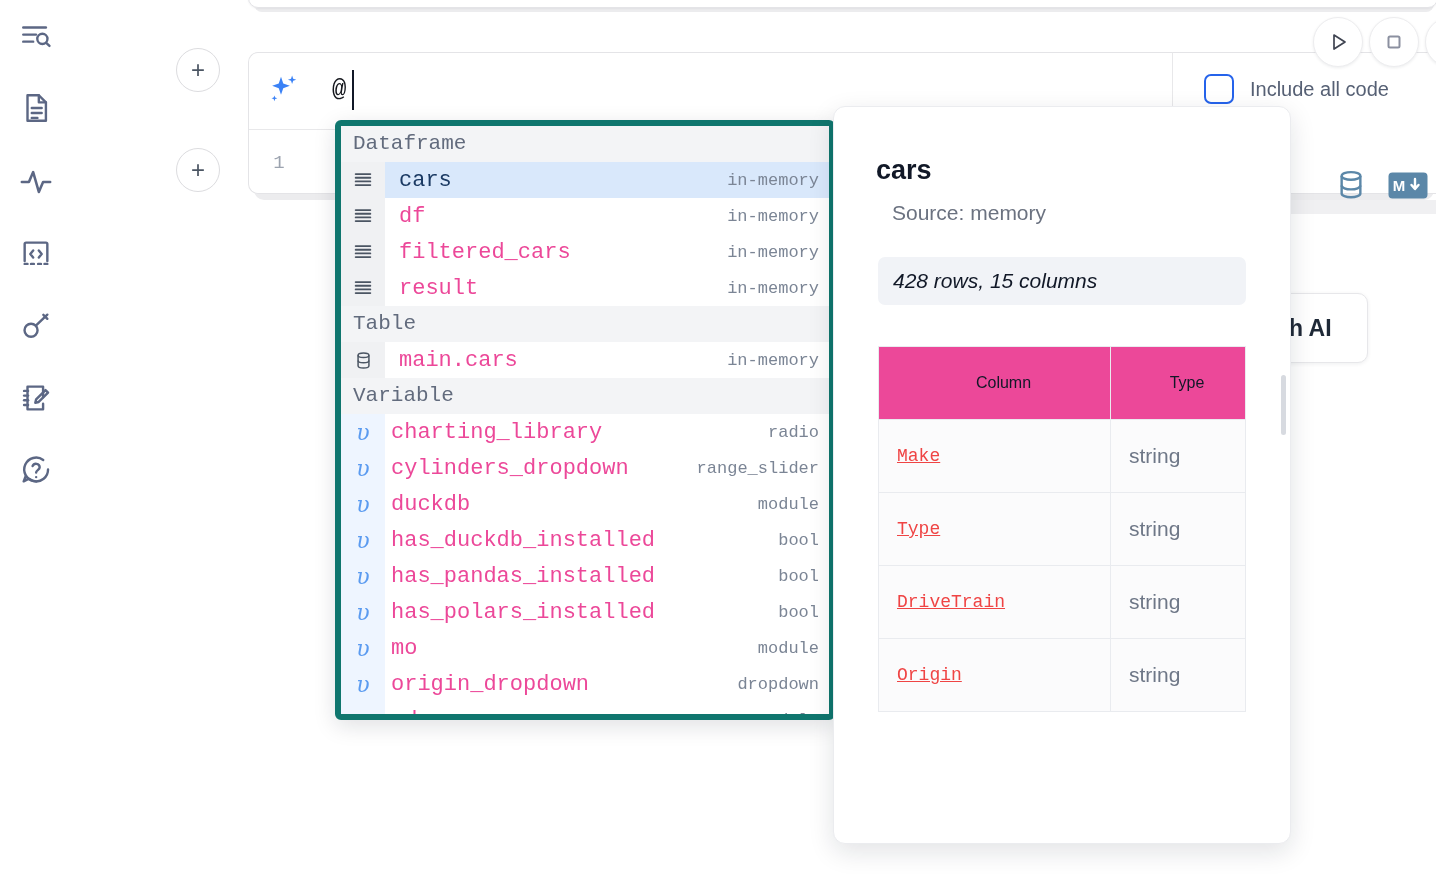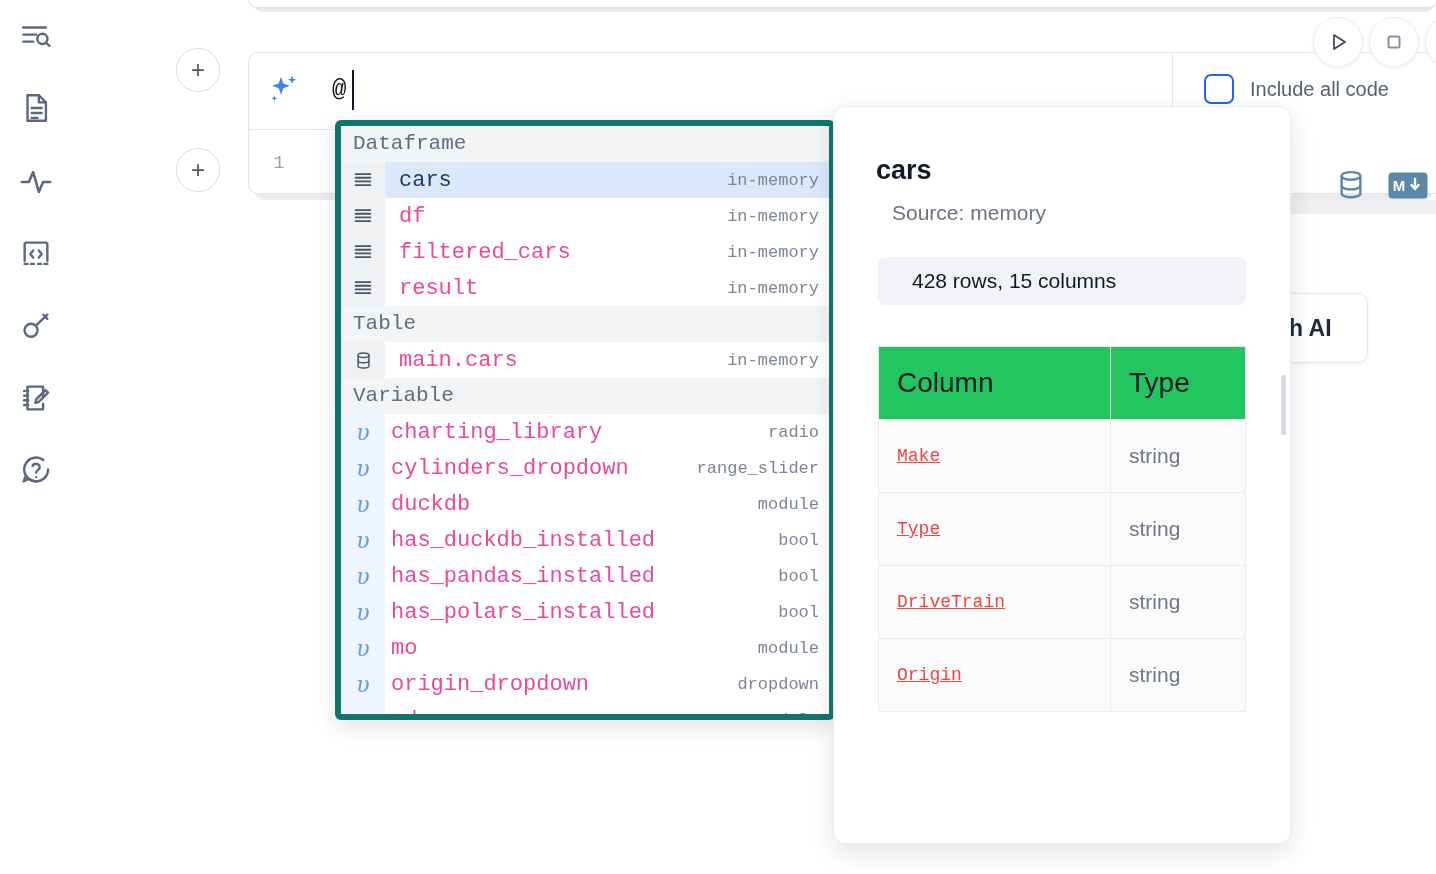--- a/index.html
+++ b/index.html
@@ -169,32 +169,32 @@
     position:absolute; left:42px; top:48px;
     font-size:27px; font-weight:700; color:#111827;
   }
   .pv-source {
     position:absolute; left:42px; top:94px;
     font-size:21px; color:#6b7280;margin-left:16px;
   }
   .pv-shape {
     position:absolute; left:44px; top:150px; width:368px; height:48px;
     background:#f1f3f7; border-radius:7px;
-    display:flex; align-items:center; padding-left:34px;
-    font-size:21px; color:#111827;
+    display:flex; align-items:center; padding-left:15px;
+    font-size:21px; color:#111827;font-style:italic;
   }
   .pv-table {
     position:absolute; left:44px; top:239px; width:368px;
     border-collapse:collapse; table-layout:fixed;
   }
   .pv-table th, .pv-table td {
     border:1px solid #e9ebef; text-align:left; height:73px; padding:0 0 0 18px;
     vertical-align:middle;
   }
-  .pv-table th { background:#22c55e; font-weight:400; font-size:28px; color:#111827; }
+  .pv-table th { background:#ec4899; font-weight:400; font-size:16px; color:#111827;text-align:center; }
   .pv-table th:first-child { width:232px; }
   .pv-table td.col-name {
     font-family:"Liberation Mono","DejaVu Sans Mono", monospace;
     font-size:18px; color:#ef4444; background:#fbfbfc;text-decoration:underline;
   }
   .pv-table td.col-type {
     font-size:21px; color:#6e7787; background:#fbfbfc;
   }
   .pv-scroll {
     position:absolute; right:4px; top:268px; width:5px; height:60px;

